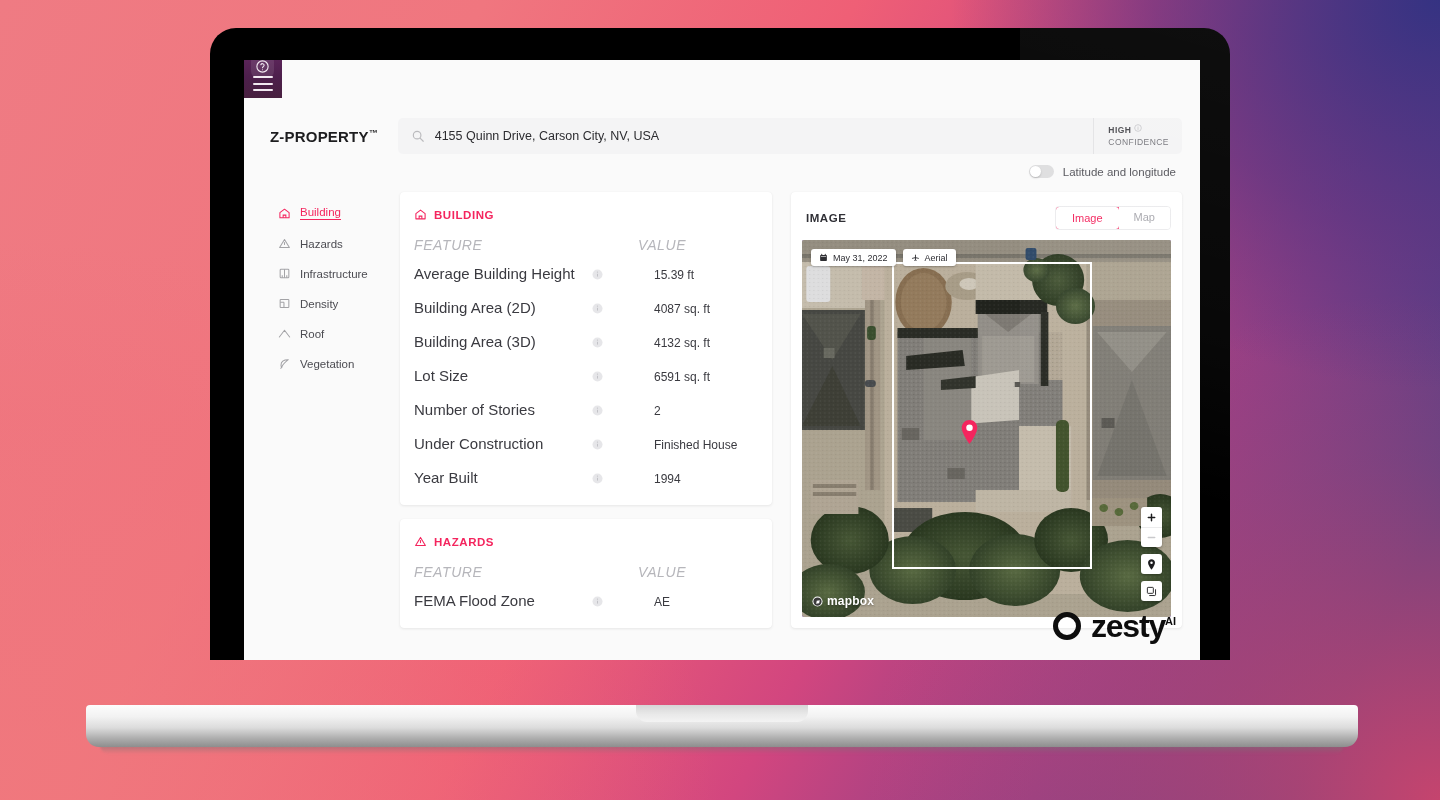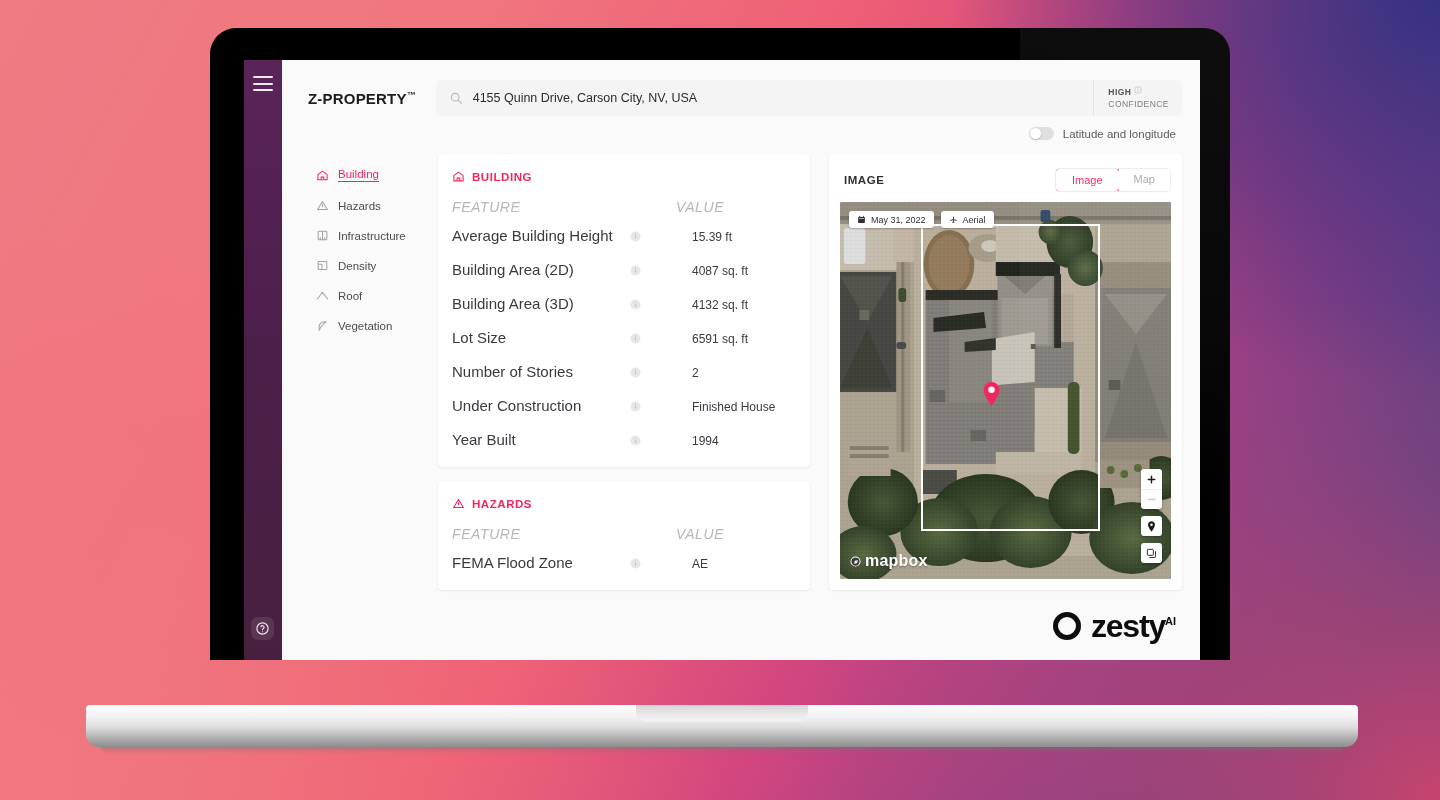--- a/index.html
+++ b/index.html
@@ -47,21 +47,21 @@
     width: 172px; height: 17px;
     background: linear-gradient(180deg,#d6d6d6 0%,#e9e9e9 55%,#f3f3f3 100%);
     border-radius: 0 0 11px 11px;
   }
   .base-foot {
     position:absolute; left: 100px; top: 745px; width: 1244px; height: 9px;
     background: linear-gradient(180deg, rgba(120,120,120,0.55), rgba(120,120,120,0));
     border-radius: 0 0 16px 16px; filter: blur(1.2px);
   }
   
-  .app { position:absolute; inset:0; display:flex; background:#fafafa; }
+  .app { position:absolute; inset:0; display:flex; background:#fafafa;flex-direction:column; }
   .rail {
     width: 38px; background:#4d1f4c; position:relative; flex:0 0 38px;
     background: linear-gradient(180deg,#5a2458 0%,#4d1f4c 45%,#48203f 100%);
   }
   .rail-burger { position:absolute; left:9px; top:16px; width:20px; height:15px; display:flex; flex-direction:column; justify-content:space-between; cursor:pointer; }
   .rail-burger i { display:block; height:2px; background:#f2e9f1; border-radius:1px; }
   .rail-help {
     position:absolute; left:7px; bottom:20px; width:23px; height:23px;
     border-radius:7px; background:rgba(255,255,255,0.10);
     display:flex; align-items:center; justify-content:center; cursor:pointer;
@@ -125,21 +125,21 @@
   .seg { margin-left:auto; display:flex; border:1px solid #ebebed; border-radius:4px; overflow:hidden; }
   .seg-btn { font-size:11px; padding:4px 15px; cursor:pointer; color:#a9a9af; background:#fff; }
   .seg-btn.active { color:#f4255e; border:1px solid #f4255e; border-radius:4px; margin:-1px; padding:5px 16px; }
   .mapwrap { position:relative; height:377px; border-radius:2px; overflow:hidden; background:#6d28d9; }
   .map-badges { position:absolute; left:9px; top:9px; display:flex; gap:7px; z-index:6; }
   .mb { background:#fff; border-radius:3px; height:17px; display:flex; align-items:center; gap:5px; padding:0 8px; box-shadow:0 1px 2px rgba(0,0,0,.25); }
   .mb svg { width:9px; height:9px; }
   .mb span { font-size:9px; color:#2e2e33; white-space:nowrap; }
   .mapbox-logo { position:absolute; left:10px; bottom:9px; display:flex; align-items:center; gap:4px; z-index:6; }
   .mapbox-logo svg { width:11px; height:11px; }
-  .mapbox-logo span { font-size:16px; font-weight:700; color:#fff; letter-spacing:.2px; text-shadow:0 1px 2px rgba(0,0,0,.35); }
+  .mapbox-logo span { font-size:12px; font-weight:700; color:#fff; letter-spacing:.2px; text-shadow:0 1px 2px rgba(0,0,0,.35); }
   .map-ctrls { position:absolute; right:9px; bottom:16px; display:flex; flex-direction:column; gap:7px; z-index:6; }
   .ctrl-group { background:#fff; border-radius:3px; box-shadow:0 1px 3px rgba(0,0,0,.3); overflow:hidden; }
   .ctrl { width:21px; height:20px; display:flex; align-items:center; justify-content:center; cursor:pointer; }
   .ctrl + .ctrl { border-top:1px solid #ececed; }
   .ctrl svg { width:11px; height:11px; }
   .parcel { position:absolute; border:2px solid #ffffff; z-index:4; pointer-events:none; }
   .pin { position:absolute; z-index:5; width:17px; height:24px; }
   
   .zesty { position:absolute; right:24px; bottom:18px; display:flex; align-items:center; gap:10px; }
   .zesty-mark { width:28px; height:28px; border-radius:50%; border:5px solid #0d0d0d; }

